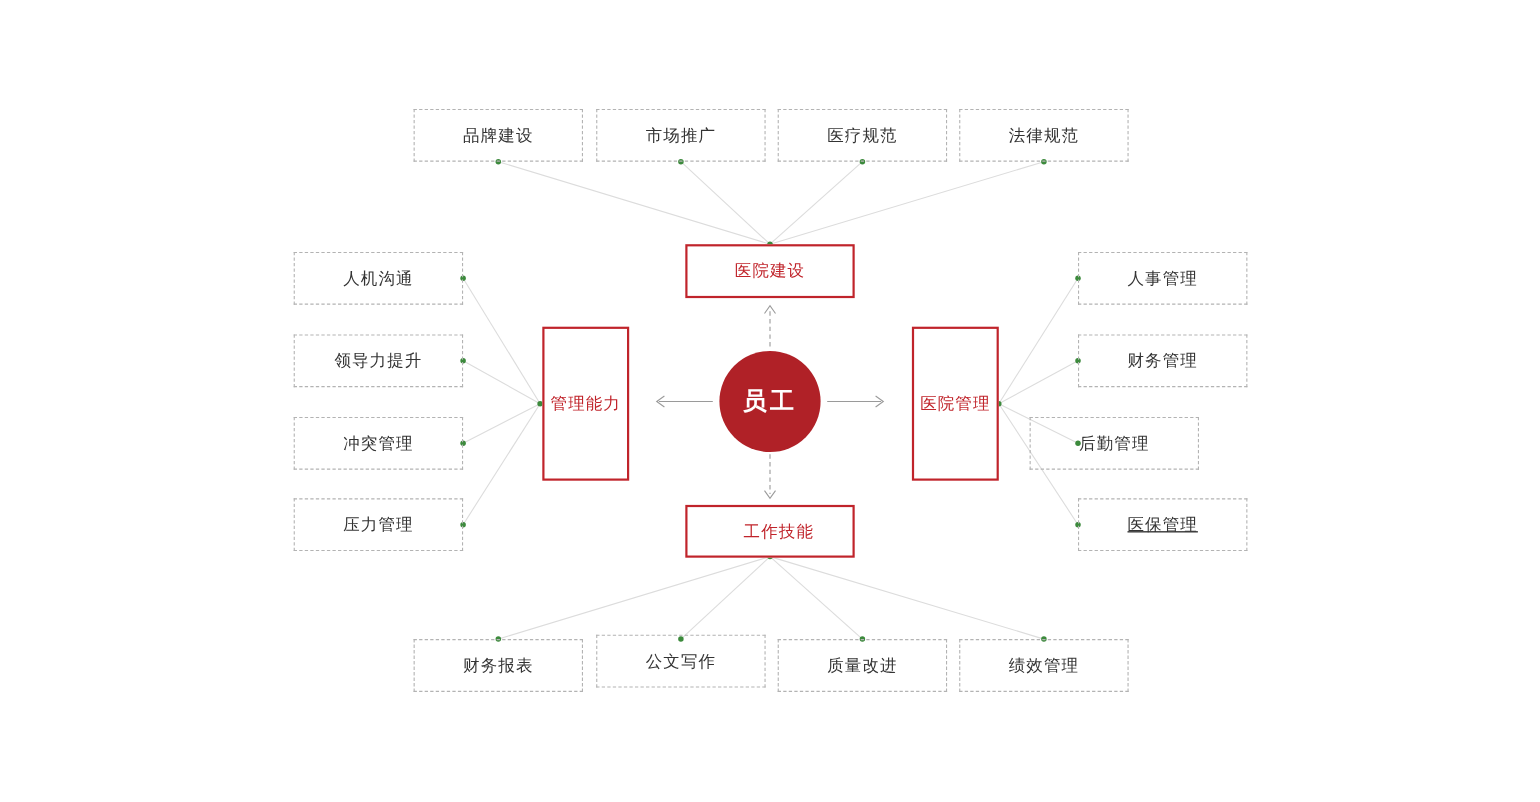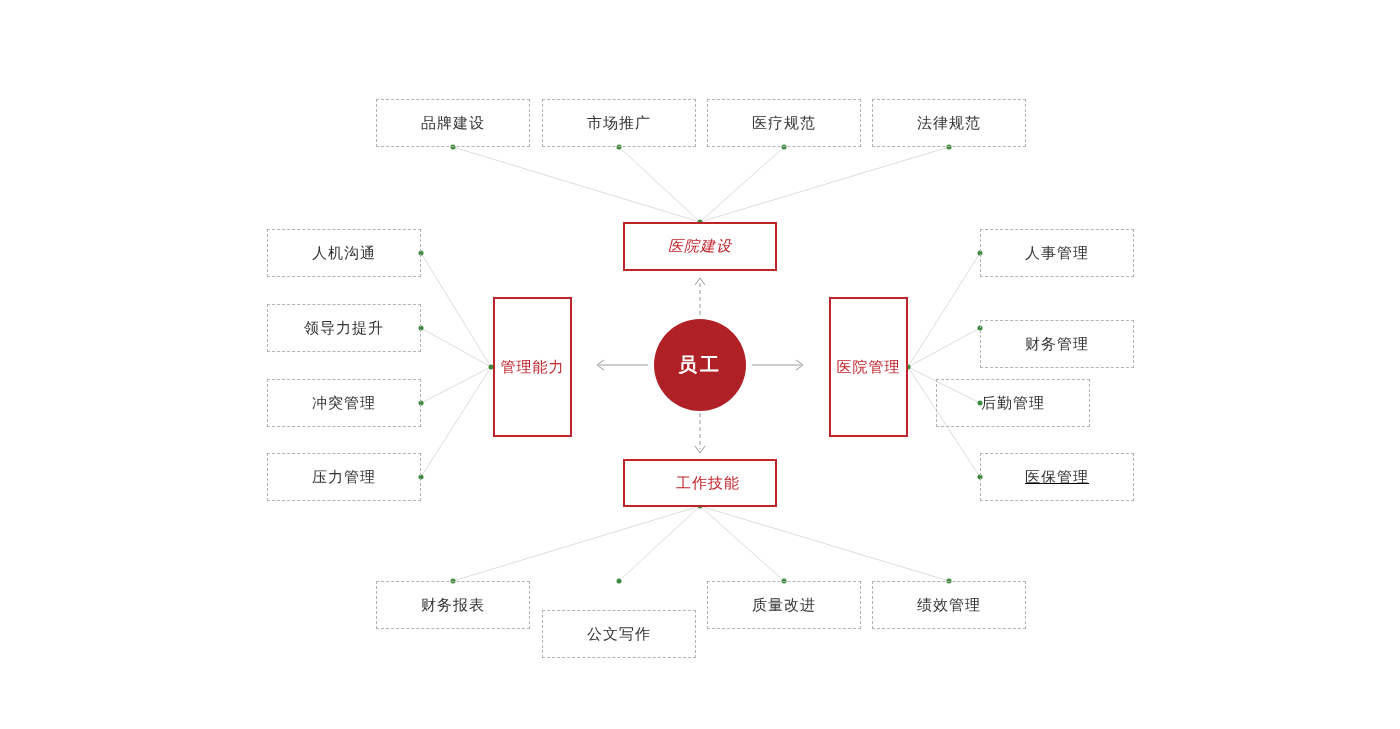--- a/index.html
+++ b/index.html
@@ -45,38 +45,38 @@
     display: flex;
     align-items: center;
     justify-content: center;
     background: #ffffff;
   }
   .main-box span {
     font-size: 15px;
     color: var(--c-red-border, #c0242b);
     letter-spacing: 1px;
   }
-  .box-top    { left: 623px; top: 222px; width: 154px; height: 49px; font-style: italic; }
+  .box-top    { left: 623px; top: 222px; width: 154px; height: 49px; }
   .box-bottom { left: 623px; top: 459px; width: 154px; height: 48px; padding-left: 16px; }
   .box-left   { left: 493px; top: 297px; width: 79px;  height: 140px; }
   .box-right  { left: 829px; top: 297px; width: 79px;  height: 140px; }
 
   .center-circle {
     position: absolute;
     left: 654px; top: 319px;
     width: 92px; height: 92px;
     border-radius: 50%;
     background: var(--c-red, #b02127);
     display: flex;
     align-items: center;
     justify-content: center;
   }
   .center-circle span {
     color: #ffffff;
-    font-size: 19px;
+    font-size: 22px;
     letter-spacing: 3px;
     font-weight: bold;
   }
 </style>
 </head>
 <body>
 
 <div class="canvas">
 
   <svg class="connectors" viewBox="0 0 1400 729">
@@ -155,34 +155,34 @@
   <div class="leaf" style="left:267px; top:379px;">
     <span>冲突管理</span>
   </div>
   <div class="leaf" style="left:267px; top:453px;">
     <span>压力管理</span>
   </div>
 
   <div class="leaf" style="left:980px; top:229px;">
     <span>人事管理</span>
   </div>
-  <div class="leaf" style="left:980px; top:320px;">
+  <div class="leaf" style="left:980px; top:304px;">
     <span>财务管理</span>
   </div>
   <div class="leaf" style="left:936px; top:379px;">
     <span>后勤管理</span>
   </div>
   <div class="leaf" style="left:980px; top:453px;text-decoration:underline;">
     <span>医保管理</span>
   </div>
 
   <div class="leaf" style="left:376px; top:581px;">
     <span>财务报表</span>
   </div>
-  <div class="leaf" style="left:542px; top:610px;">
+  <div class="leaf" style="left:542px; top:577px;">
     <span>公文写作</span>
   </div>
   <div class="leaf" style="left:707px; top:581px;">
     <span>质量改进</span>
   </div>
   <div class="leaf" style="left:872px; top:581px;">
     <span>绩效管理</span>
   </div>
 
   <div class="main-box box-top">

